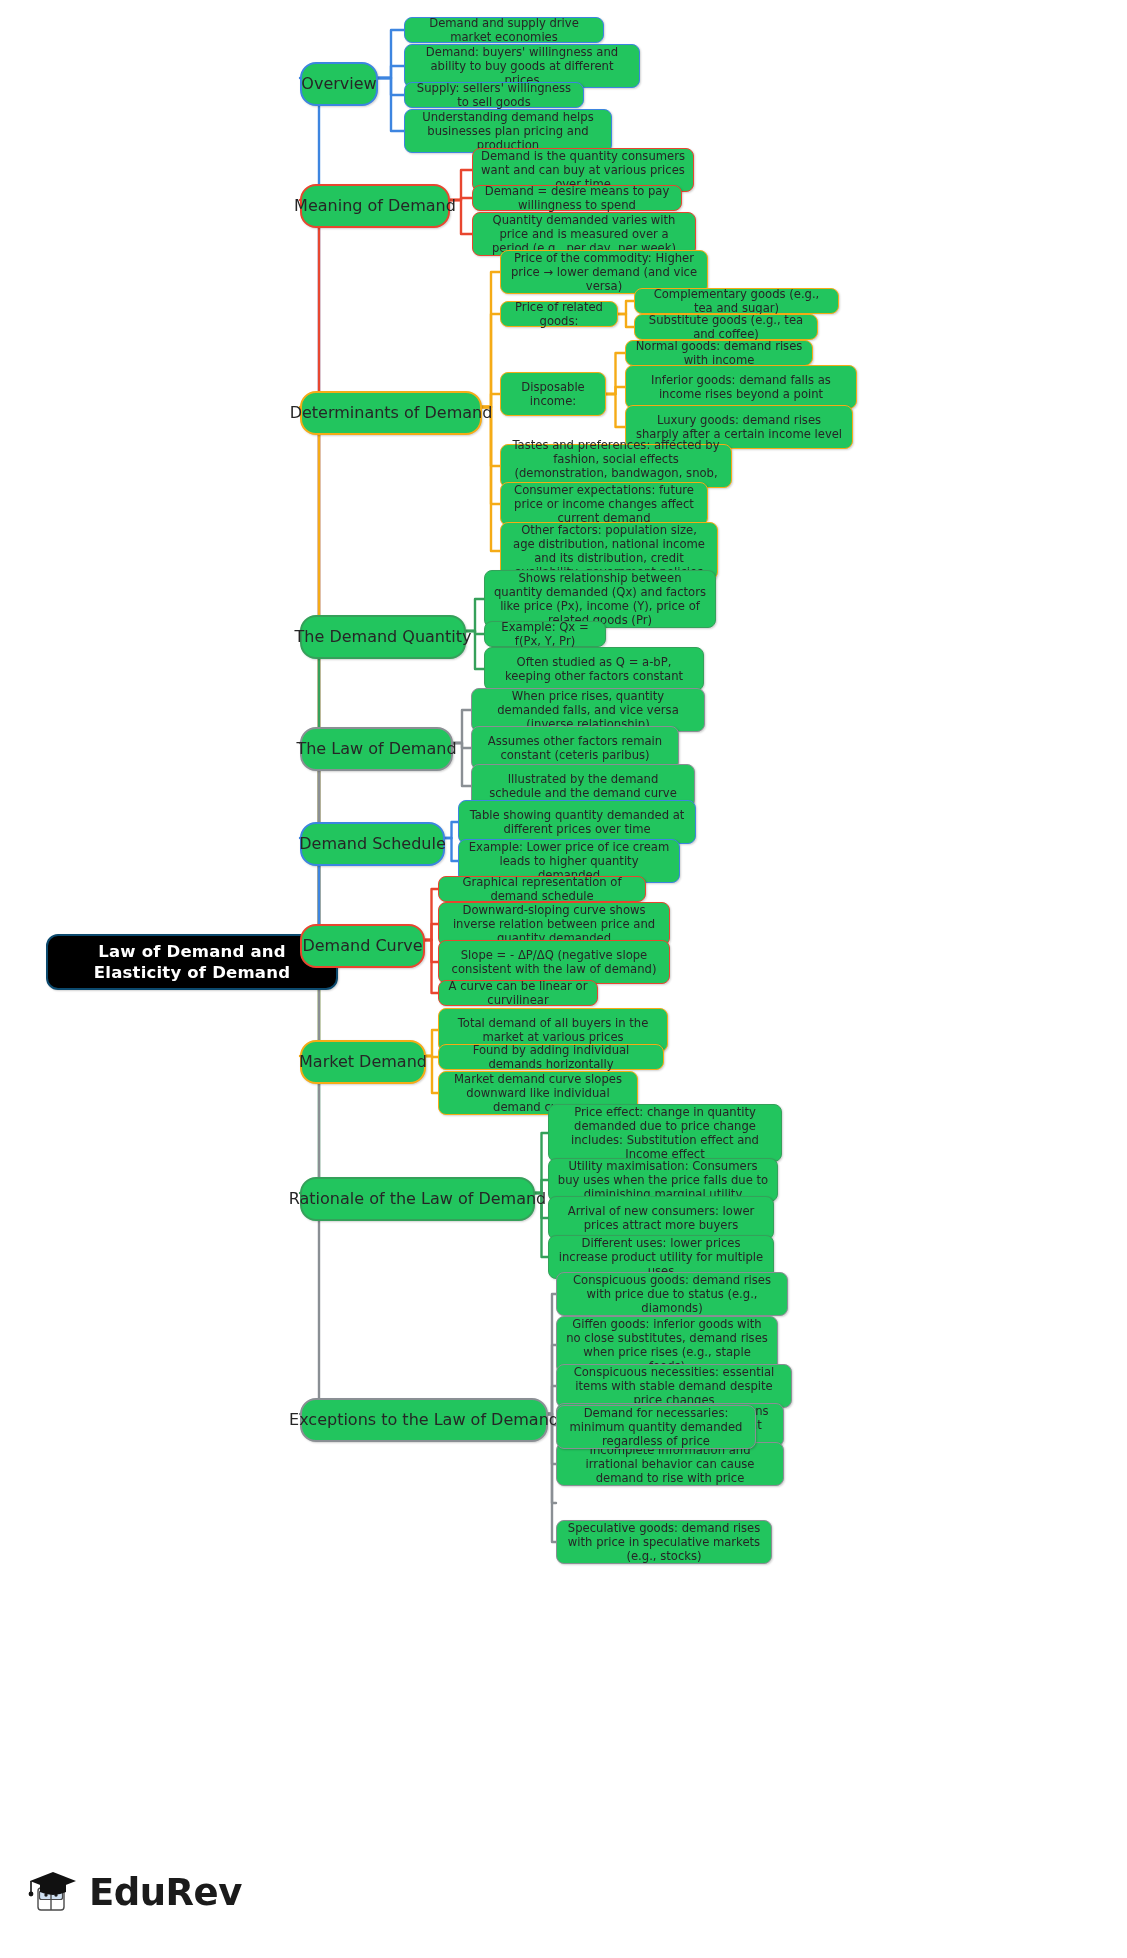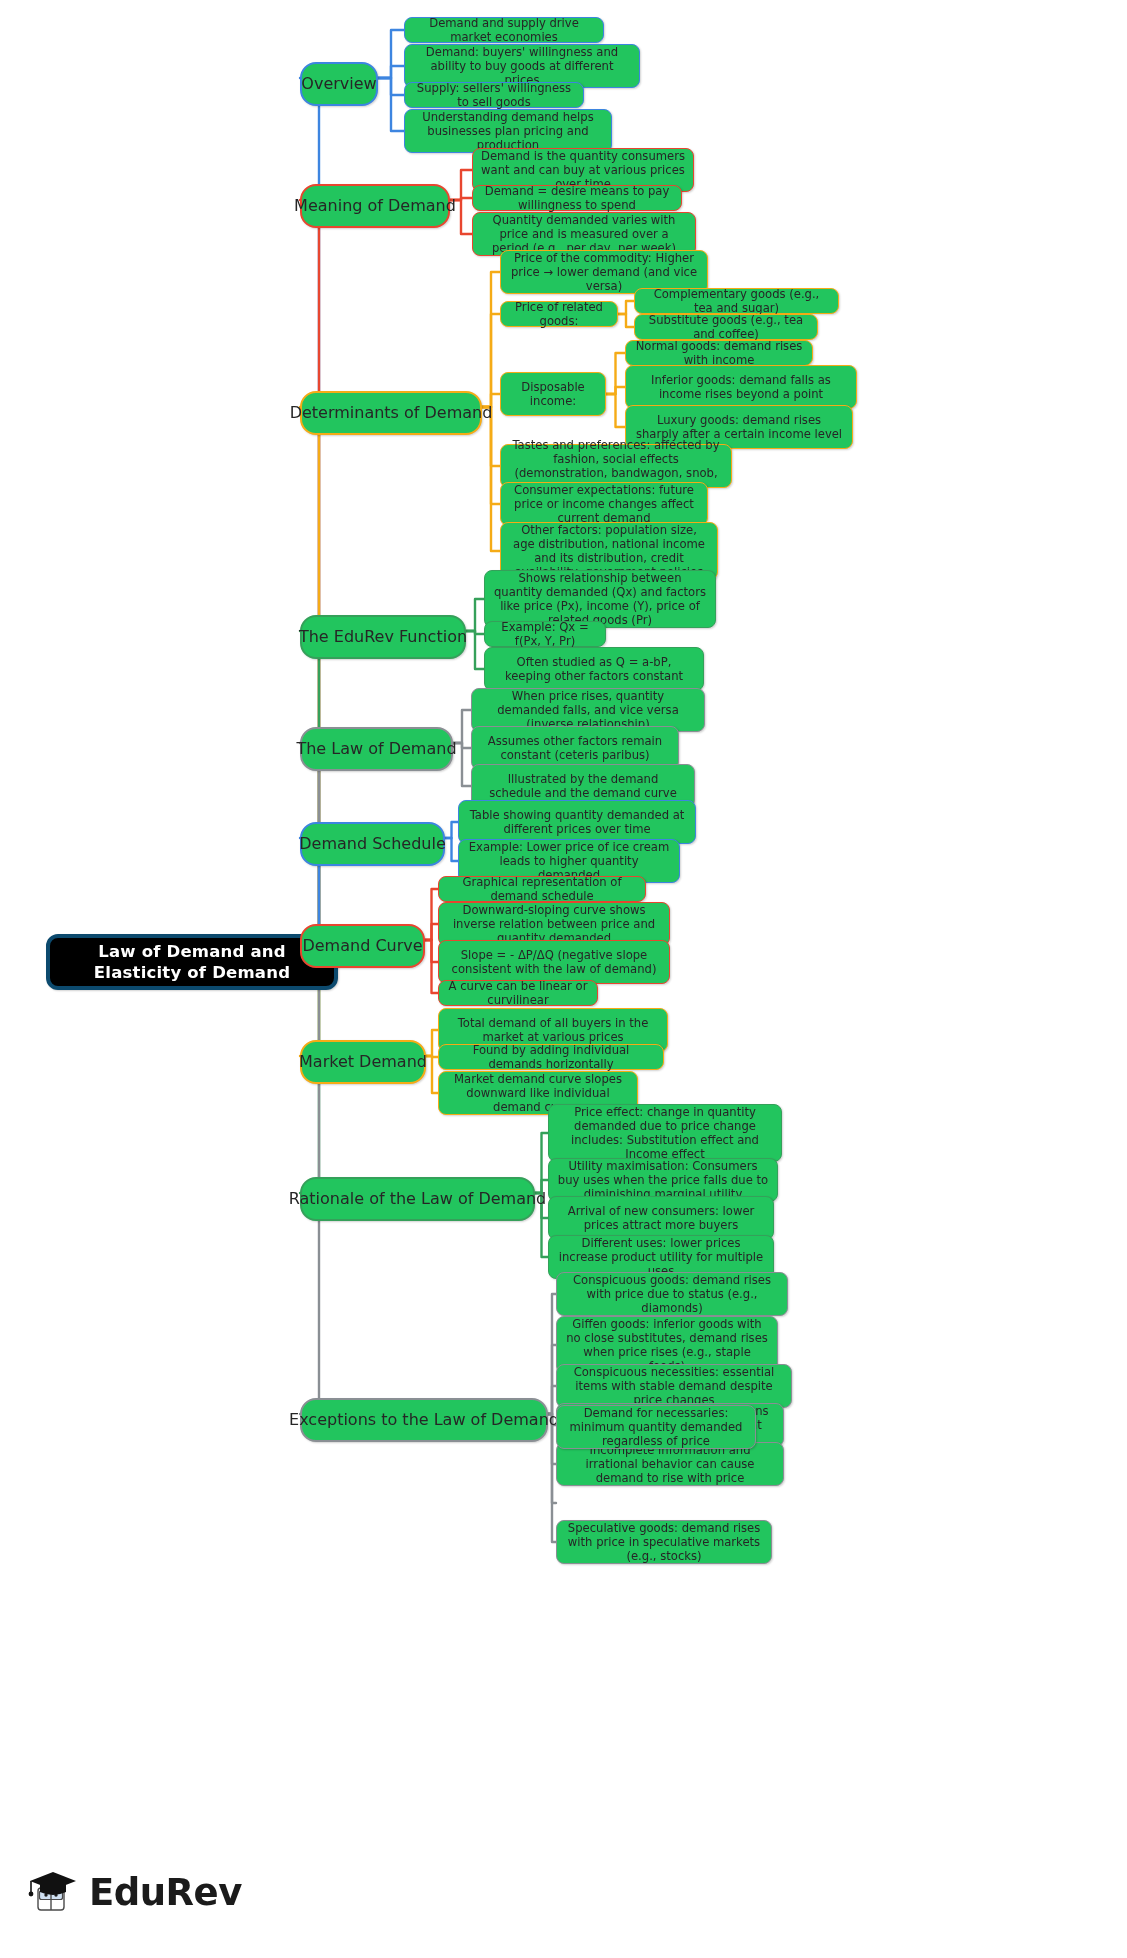--- a/index.html
+++ b/index.html
@@ -30,21 +30,21 @@
     background: #22c55e;
     color: #262626;
     border-style: solid;
     line-height: 1.22;
     box-shadow: 1px 1px 2px rgba(0,0,0,0.18);
   }
   
   .root {
     background: #000000;
     color: #ffffff;
-    border: 4px solid #0c4a6e;
+    border: 2px solid #0c4a6e;
     border-radius: 12px;
     font-weight: bold;
     font-size: 16.5px;
     letter-spacing: .2px;
     padding: 6px 10px;
     line-height: 1.3;
   }
   
   .l1 {
     border-width: 2.2px;
@@ -170,21 +170,21 @@
       <div class="node l2 c-orange" style="left: 500px; top: 301px; width: 118px; height: 26px;">Price of related goods:</div>
       <div class="node l3 c-orange" style="left: 634px; top: 288px; width: 205px; height: 26px;">Complementary goods (e.g., tea and sugar)</div>
       <div class="node l3 c-orange" style="left: 634px; top: 314px; width: 184px; height: 26px;">Substitute goods (e.g., tea and coffee)</div>
       <div class="node l2 c-orange" style="left: 500px; top: 372px; width: 106px; height: 44px;">Disposable income:</div>
       <div class="node l3 c-orange" style="left: 625px; top: 340px; width: 188px; height: 26px;">Normal goods: demand rises with income</div>
       <div class="node l3 c-orange" style="left: 625px; top: 365px; width: 232px; height: 44px;">Inferior goods: demand falls as income rises beyond a point</div>
       <div class="node l3 c-orange" style="left: 625px; top: 405px; width: 228px; height: 44px;">Luxury goods: demand rises sharply after a certain income level</div>
       <div class="node l2 c-orange" style="left: 500px; top: 444px; width: 232px; height: 44px;">Tastes and preferences: affected by fashion, social effects (demonstration, bandwagon, snob, Veblen)</div>
       <div class="node l2 c-orange" style="left: 500px; top: 482px; width: 208px; height: 44px;">Consumer expectations: future price or income changes affect current demand</div>
       <div class="node l2 c-orange" style="left: 500px; top: 522px; width: 218px; height: 58px;">Other factors: population size, age distribution, national income and its distribution, credit availability, government policies</div>
-      <div class="node l1 c-green" style="left: 300px; top: 615px; width: 166px; height: 32px;">The EduRev Function</div>
+      <div class="node l1 c-green" style="left: 300px; top: 615px; width: 166px; height: 32px;">The Demand Quantity</div>
       <div class="node l2 c-green" style="left: 484px; top: 570px; width: 232px; height: 58px;">Shows relationship between quantity demanded (Qx) and factors like price (Px), income (Y), price of related goods (Pr)</div>
       <div class="node l2 c-green" style="left: 484px; top: 621px; width: 122px; height: 26px;">Example: Qx = f(Px, Y, Pr)</div>
       <div class="node l2 c-green" style="left: 484px; top: 647px; width: 220px; height: 44px;">Often studied as Q = a-bP, keeping other factors constant</div>
       <div class="node l1 c-grey" style="left: 300px; top: 727px; width: 153px; height: 32px;">The Law of Demand</div>
       <div class="node l2 c-grey" style="left: 471px; top: 688px; width: 234px; height: 44px;">When price rises, quantity demanded falls, and vice versa (inverse relationship)</div>
       <div class="node l2 c-grey" style="left: 471px; top: 726px; width: 208px; height: 44px;">Assumes other factors remain constant (ceteris paribus)</div>
       <div class="node l2 c-grey" style="left: 471px; top: 764px; width: 224px; height: 44px; padding-left: 8px;">Illustrated by the demand schedule and the demand curve</div>
       <div class="node l1 c-blue" style="left: 300px; top: 822px; width: 145px; height: 32px;">Demand Schedule</div>
       <div class="node l2 c-blue" style="left: 458px; top: 800px; width: 238px; height: 44px;">Table showing quantity demanded at different prices over time</div>
       <div class="node l2 c-blue" style="left: 458px; top: 839px; width: 222px; height: 44px;">Example: Lower price of ice cream leads to higher quantity demanded</div>

